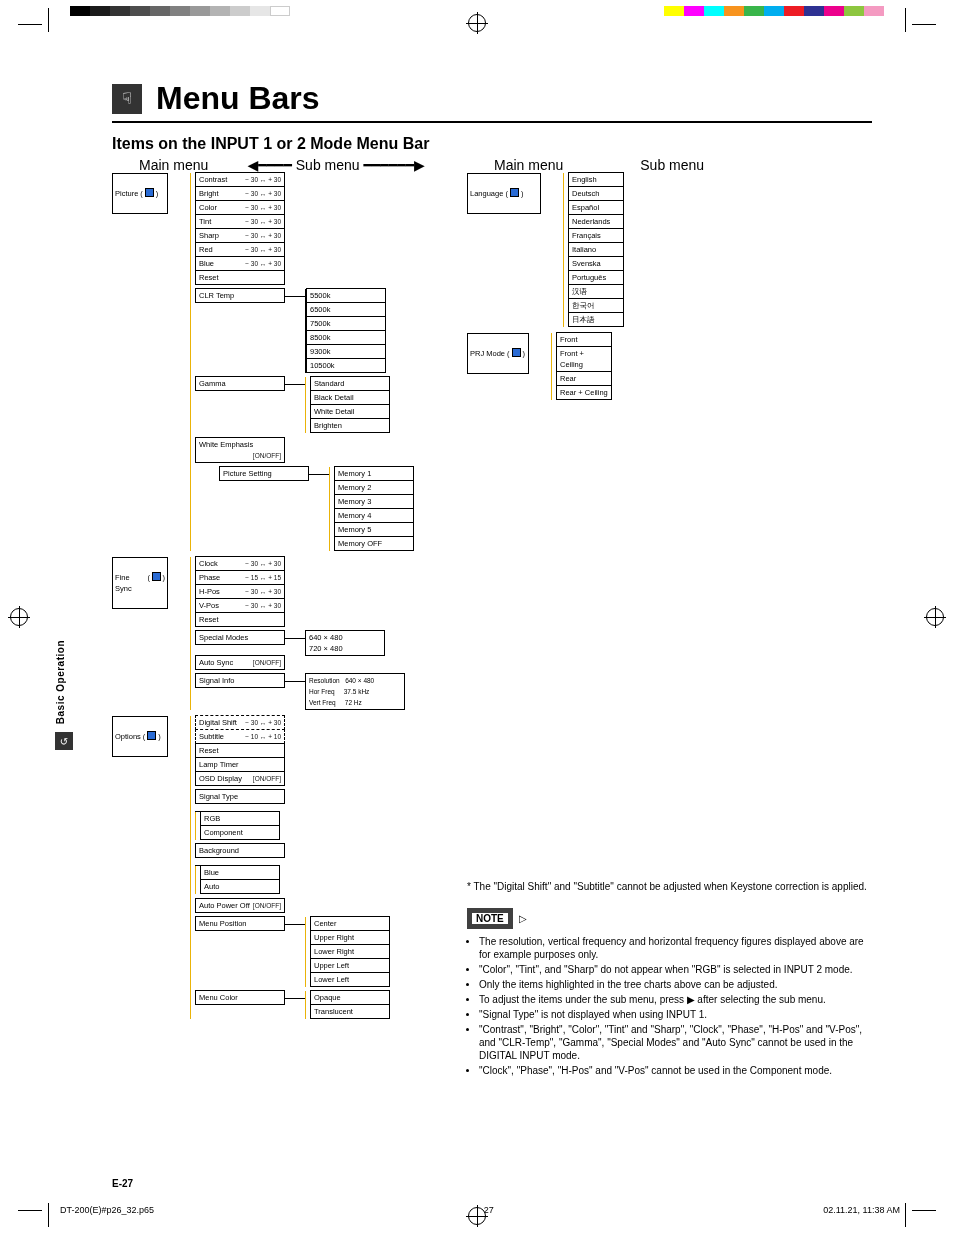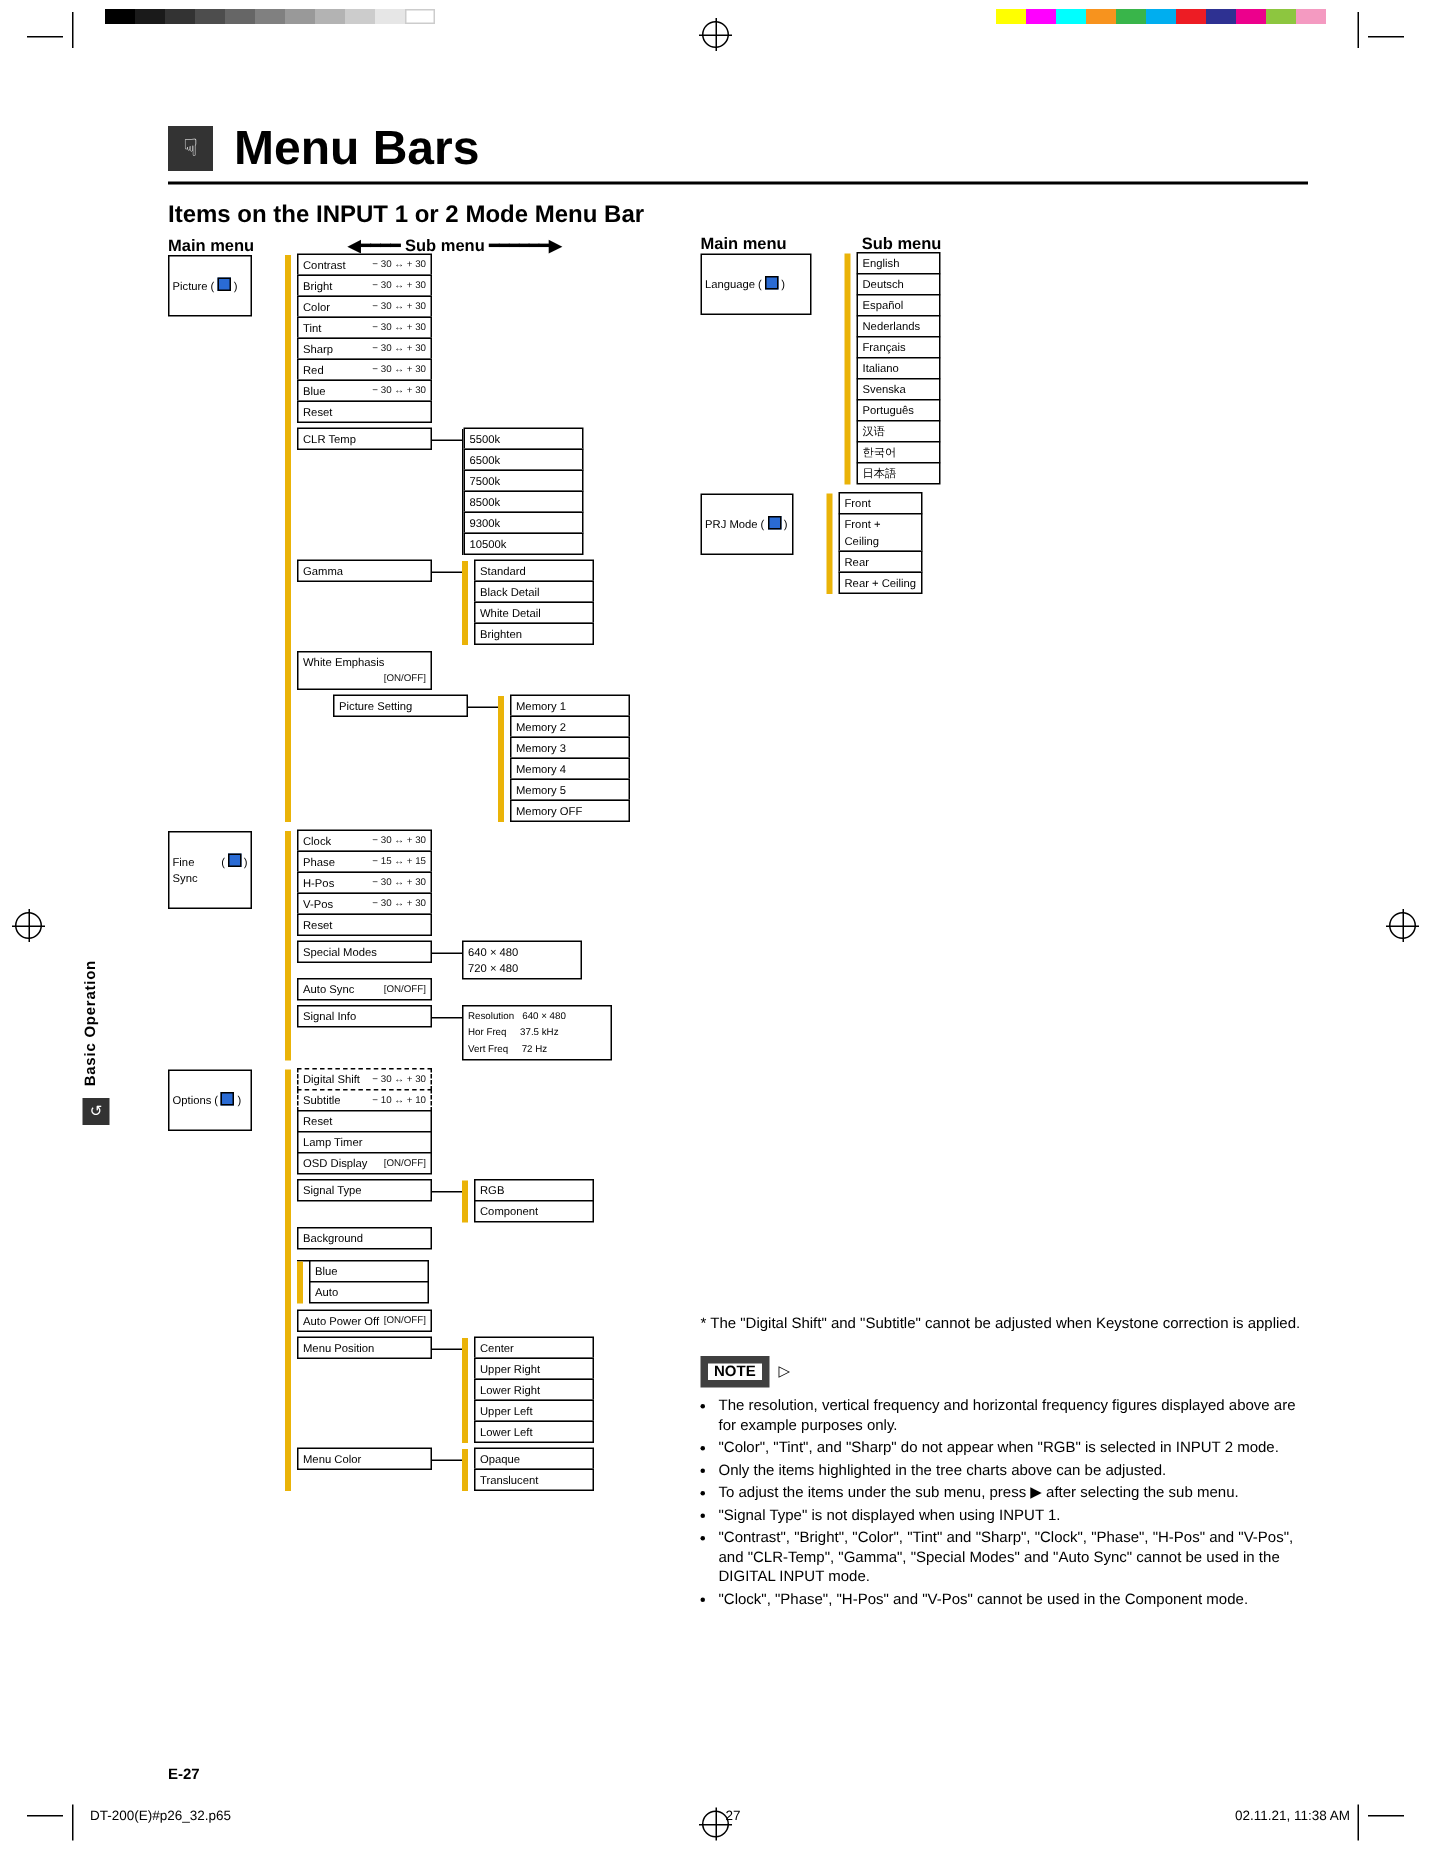--- a/index.html
+++ b/index.html
@@ -14,40 +14,40 @@
   .colorbar { position: absolute; display: flex; }
   .colorbar div { width: 20px; height: 10px; }
   .page { position: absolute; left: 112px; top: 80px; width: 760px; }
   .title-row { display: flex; align-items: center; gap: 14px; border-bottom: 2px solid #000; padding-bottom: 4px; }
   .title-icon { width: 30px; height: 30px; background: #333; display: flex; align-items: center; justify-content: center; color: #fff; font-size: 16px; }
   .title-text { font-size: 32px; font-weight: bold; }
   .section-title { font-size: 16px; font-weight: bold; margin-top: 12px;}
   .cols { display: flex; gap: 30px; margin-top: 4px; align-items: flex-start;}
   .leftcol { width: 325px; position: relative; }
   .rightcol { width: 400px; }
-  .menuhdr { font-weight: bold; font-size: 11px; }
+  .menuhdr { font-weight: normal; font-size: 14px; margin-left: 27px; }
   .mbox { border: 1px solid #000; padding: 1px 3px; font-size: 7.5px; line-height: 11px; background: #fff; position: relative;}
   .mbox.dash { border-style: dashed; }
   .side-tab { position: absolute; left: 55px; top: 640px; }
   .side-text { writing-mode: vertical-rl; transform: rotate(180deg); font-weight: bold; font-size: 10px; letter-spacing: 0.5px;}
   .side-icon { width: 18px; height: 18px; background: #333; margin-top: 8px; color:#fff; display:flex; align-items:center; justify-content:center; font-size:10px;}
   .footnote { font-size: 10px; margin-top: 10px; line-height: 1.35; }
   .note-hdr { border: 5px solid #404040; padding: 0 4px; font-weight: bold; font-size: 10px; display:inline-block; margin-top: 14px;}
   .note-arrow { font-size: 10px; margin-left: 4px;}
   .notes { font-size: 10px; margin-top: 6px; padding-left: 12px;}
   .notes li { margin-bottom: 2px; line-height: 1.3; list-style: disc;}
   .pagefoot { position: absolute; left: 112px; top: 1178px; font-weight: bold; font-size: 10px;}
   .printline { position: absolute; left: 60px; top: 1205px; font-size: 9px; width: 840px; display:flex; justify-content: space-between;}
   .val { float: right; font-size: 6.5px; color: #111;}
   .mainbox { width: 56px; border:1px solid #000; padding:14px 2px; font-size:7.5px; line-height:11px; display:flex; align-items:flex-start; gap:2px;}
   .ic { width:9px; height:9px; background:#2a6bd4; display:inline-block; border:0.5px solid #000;}
   .subitem { width: 90px; }
   .subitem2 { width: 80px; }
   .tree { position:relative; display:flex; gap:22px; align-items:flex-start; margin-bottom:4px;}
-  .tree .sset { display:flex; flex-direction:column; border-left:4px solid #eab308; padding-left:4px; gap:0;}
+  .tree .sset { display:flex; flex-direction:column; border-left:1px solid #eab308; padding-left:4px; gap:0;}
   .tree .sset .mbox { margin-top:-1px; }
   .link { width:20px; border-top:1px solid #000; margin-top:7px;}
   .right-tree .tree { gap:22px; }
   .right-tree .subitem { width:56px; }
   .rightcol-text { margin-top: 480px; }
 </style>
 </head>
 <body>
 
 <div class="corner" style="left:18px; top:8px;">
@@ -206,21 +206,21 @@
       </div>
 
       <div class="tree" style="margin-top:6px;">
         <div class="mainbox"><span>Options</span> (<span class="ic"></span>)</div>
         <div class="sset">
           <div class="mbox subitem dash"><span>Digital Shift</span><span class="val">− 30 ↔ + 30</span></div>
           <div class="mbox subitem dash"><span>Subtitle</span><span class="val">− 10 ↔ + 10</span></div>
           <div class="mbox subitem">Reset</div>
           <div class="mbox subitem">Lamp Timer</div>
           <div class="mbox subitem"><span>OSD Display</span><span class="val">[ON/OFF]</span></div>
-          <div style="display:flex; align-items:flex-start; margin-top:4px;">
+          <div style="display:flex; align-items:flex-start; margin-top:4px;flex-direction:column;">
             <div class="mbox subitem">Signal Type</div>
             <div class="link"></div>
             <div class="sset">
               <div class="mbox subitem2">RGB</div>
               <div class="mbox subitem2">Component</div>
             </div>
           </div>
           <div style="display:flex; align-items:flex-start; margin-top:4px;flex-direction:column;">
             <div class="mbox subitem">Background</div>
             <div class="link"></div>

